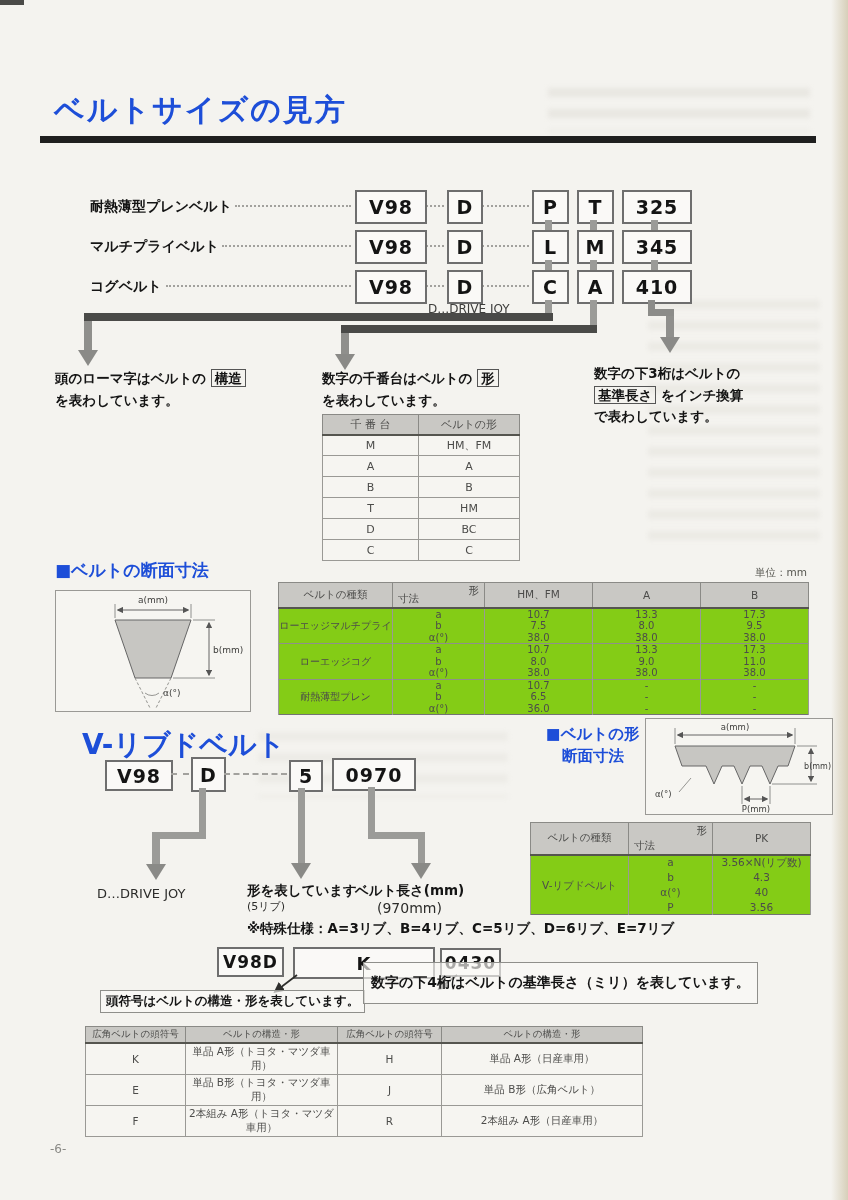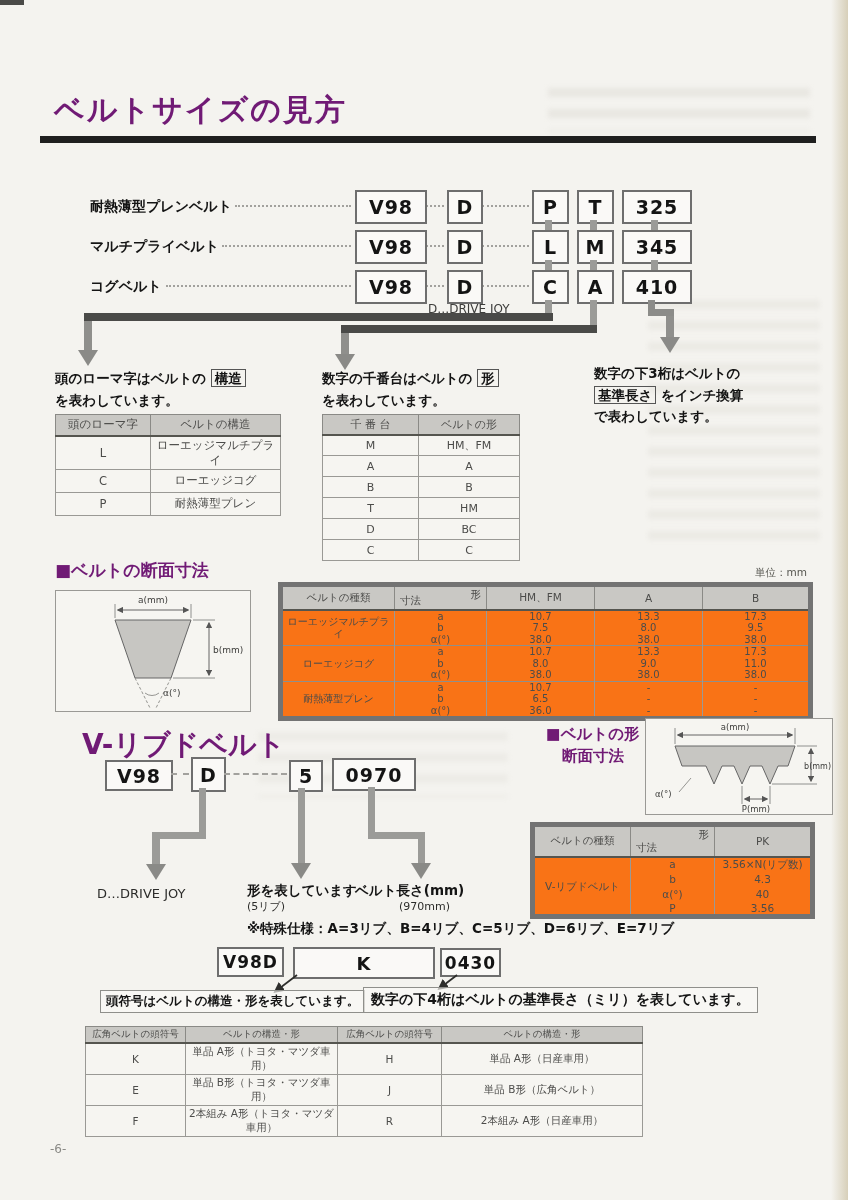--- a/index.html
+++ b/index.html
@@ -1,37 +1,37 @@
 <!DOCTYPE html>
 <html><head>
 <meta charset="utf-8">
 <style>
   html,body{margin:0;padding:0;background:#dcdcda;}
   .page{position:relative;width:848px;height:1200px;margin:0 auto;background:#f4f3ef;overflow:hidden;
         font-family:"DejaVu Sans","Liberation Sans",sans-serif;color:#1e1e1e;}
   .a{position:absolute;}
-  .ttl{position:absolute;font-weight:bold;color:#701a75;}
+  .ttl{position:absolute;font-weight:bold;color:#1d4ed8;}
   .codebox{position:absolute;display:flex;align-items:center;justify-content:center;
            background:#faf9f7;border:2px solid #6e6e6e;font-weight:bold;color:#141414;letter-spacing:1px;}
   .rowlabel{position:absolute;font-weight:bold;font-size:14px;color:#141414;white-space:nowrap;}
   .dotlead{position:absolute;height:0;border-top:2px dotted #a2a19d;}
   .dash{position:absolute;height:0;border-top:2px dashed #a2a19d;}
   .vlink{position:absolute;width:7px;background:#9b9b98;}
   .cbar{position:absolute;background:#4a4a48;}
   .cdrop{position:absolute;width:7px;background:#9b9b98;}
   .cshaft{position:absolute;width:8px;background:#8f8f8c;}
   .chead{position:absolute;width:0;height:0;border-left:10px solid transparent;border-right:10px solid transparent;border-top:16px solid #8a8a87;}
   .exp{position:absolute;font-size:13.5px;font-weight:bold;line-height:1.6;color:#141414;white-space:nowrap;}
   .wbox{border:1px solid #555;padding:0 3px;}
   .note{position:absolute;font-weight:bold;color:#141414;white-space:nowrap;}
   table{border-collapse:collapse;table-layout:fixed;}
   .stbl{position:absolute;background:#f6f5f1;border:1px solid #8a8a86;}
   .stbl th{background:#c9c8c4;font-weight:normal;color:#4c4c4a;border:1px solid #8a8a86;border-bottom:2px solid #55554f;}
   .stbl td{color:#4c4c4a;text-align:center;border:1px solid #9a9995;}
-  .dtbl{position:absolute;background:#f97316;border:5px solid #737373;font-size:10px;color:#4c4c4a;}
+  .dtbl{position:absolute;background:#84cc16;border:1px solid #737373;font-size:10px;color:#4c4c4a;}
   .dtbl th{background:#c9c8c4;font-weight:normal;color:#4c4c4a;border:1px solid #8a8a86;border-bottom:2px solid #55554f;font-size:10.5px;}
   .dtbl td{text-align:center;border-left:1px solid #9a9995;border-right:1px solid #9a9995;padding:0;line-height:1.15;}
   .dtbl tr.gs td{border-top:1px solid #8f8f8b;}
   .diagcell{position:relative;background:#c9c8c4 linear-gradient(to bottom right,transparent 49.2%,#6f6f6b 49.2%,#6f6f6b 50.8%,transparent 50.8%);}
   .diagtop{position:absolute;top:1px;right:5px;}
   .diagbot{position:absolute;bottom:1px;left:5px;}
   .cap{position:absolute;font-weight:bold;color:#141414;border:1px solid #8f8f8b;background:rgba(250,249,246,.65);white-space:nowrap;}
   .ghost{position:absolute;filter:blur(2.5px);opacity:.5;pointer-events:none;
          background:repeating-linear-gradient(to bottom,#dddbd4 0 9px,transparent 9px 21px);}
   .edge{position:absolute;right:0;top:0;width:17px;height:1200px;background:linear-gradient(to right,rgba(216,208,186,0),#d7cfb9);}
@@ -116,42 +116,20 @@
     <span class="wbox">形</span><br>
     <span>を表わしています。</span>
   </div>
   <div class="exp" style="left:594px;top:363px">
     <span>数字の下3桁はベルトの</span><br>
     <span class="wbox">基準長さ</span>
     <span>をインチ換算</span><br>
     <span>で表わしています。</span>
   </div>
 
-  <table class="stbl" style="left:55px;top:414px;width:226px;font-size:11.5px">
-    <thead>
-      <tr style="height:21px">
-        <th style="width:92px">頭のローマ字</th>
-        <th>ベルトの構造</th>
-      </tr>
-    </thead>
-    <tbody>
-      <tr style="height:23px">
-        <td>L</td>
-        <td>ローエッジマルチプライ</td>
-      </tr>
-      <tr style="height:23px">
-        <td>C</td>
-        <td>ローエッジコグ</td>
-      </tr>
-      <tr style="height:23px">
-        <td>P</td>
-        <td>耐熱薄型プレン</td>
-      </tr>
-    </tbody>
-  </table>
 
   <table class="stbl" style="left:322px;top:414px;width:198px;font-size:11px">
     <thead>
       <tr style="height:20px">
         <th style="width:93px">千 番 台</th>
         <th>ベルトの形</th>
       </tr>
     </thead>
     <tbody>
       <tr style="height:21px">
@@ -307,21 +285,21 @@
 
   <div class="cdrop" style="left:368px;top:787px;height:52px"></div>
   <div class="a" style="left:368px;top:832px;width:57px;height:7px;background:#9b9b98"></div>
   <div class="cshaft" style="left:418px;top:839px;height:25px;background:#9b9b98;width:7px"></div>
   <div class="chead" style="left:411px;top:863px"></div>
 
   <div class="a" style="left:97px;top:886px;font-size:13px;color:#2c2c2a">D…DRIVE JOY</div>
   <div class="note" style="left:247px;top:882px;font-size:13.5px">形を表しています</div>
   <div class="a" style="left:247px;top:899px;font-size:11px;color:#2c2c2a">(5リブ)</div>
   <div class="note" style="left:355px;top:882px;font-size:13.5px">ベルト長さ(mm)</div>
-  <div class="a" style="left:399px;top:900px;font-size:11px;color:#2c2c2a">(970mm)</div>
+  <div class="a" style="left:377px;top:900px;font-size:14px;color:#2c2c2a">(970mm)</div>
   <div class="note" style="left:247px;top:920px;font-size:13.5px">※特殊仕様：A=3リブ、B=4リブ、C=5リブ、D=6リブ、E=7リブ</div>
 
   <div class="ttl" style="left:546px;top:724px;font-size:15.5px;line-height:1.4">
     <span>■ベルトの形</span><br>
     <span style="padding-left:16px">断面寸法</span>
   </div>
 
   <svg class="a" style="left:645px;top:718px" width="188" height="97" viewBox="0 0 188 97">
     <defs>
       <marker id="ar2" viewBox="0 0 10 10" refX="8" refY="5" markerWidth="7" markerHeight="7" orient="auto-start-reverse">
@@ -398,21 +376,21 @@
   <svg class="a" style="left:432px;top:974px" width="28" height="20" viewBox="0 0 28 20">
     <defs>
         <marker id="ar4" viewBox="0 0 10 10" refX="7" refY="5" markerWidth="6" markerHeight="6" orient="auto">
           <path d="M0,0 L10,5 L0,10 z" fill="#2e2e2c"></path>
         </marker>
       </defs>
     <line x1="25" y1="1" x2="8" y2="14" stroke="#2e2e2c" stroke-width="1.8" marker-end="url(#ar4)"></line>
   </svg>
 
   <div class="cap" style="left:100px;top:990px;font-size:12.5px;padding:2px 5px">頭符号はベルトの構造・形を表しています。</div>
-  <div class="cap" style="left:363px;top:987px;font-size:14px;padding:3px 7px">数字の下4桁はベルトの基準長さ（ミリ）を表しています。</div>
+  <div class="cap" style="left:363px;top:962px;font-size:14px;padding:11px 7px">数字の下4桁はベルトの基準長さ（ミリ）を表しています。</div>
 
   <table class="stbl" style="left:85px;top:1026px;width:557px;font-size:10.5px">
     <colgroup>
         <col style="width:100px">
         <col style="width:152px">
         <col style="width:104px">
         <col style="width:201px">
       </colgroup>
     <thead>
       <tr style="height:14px">

